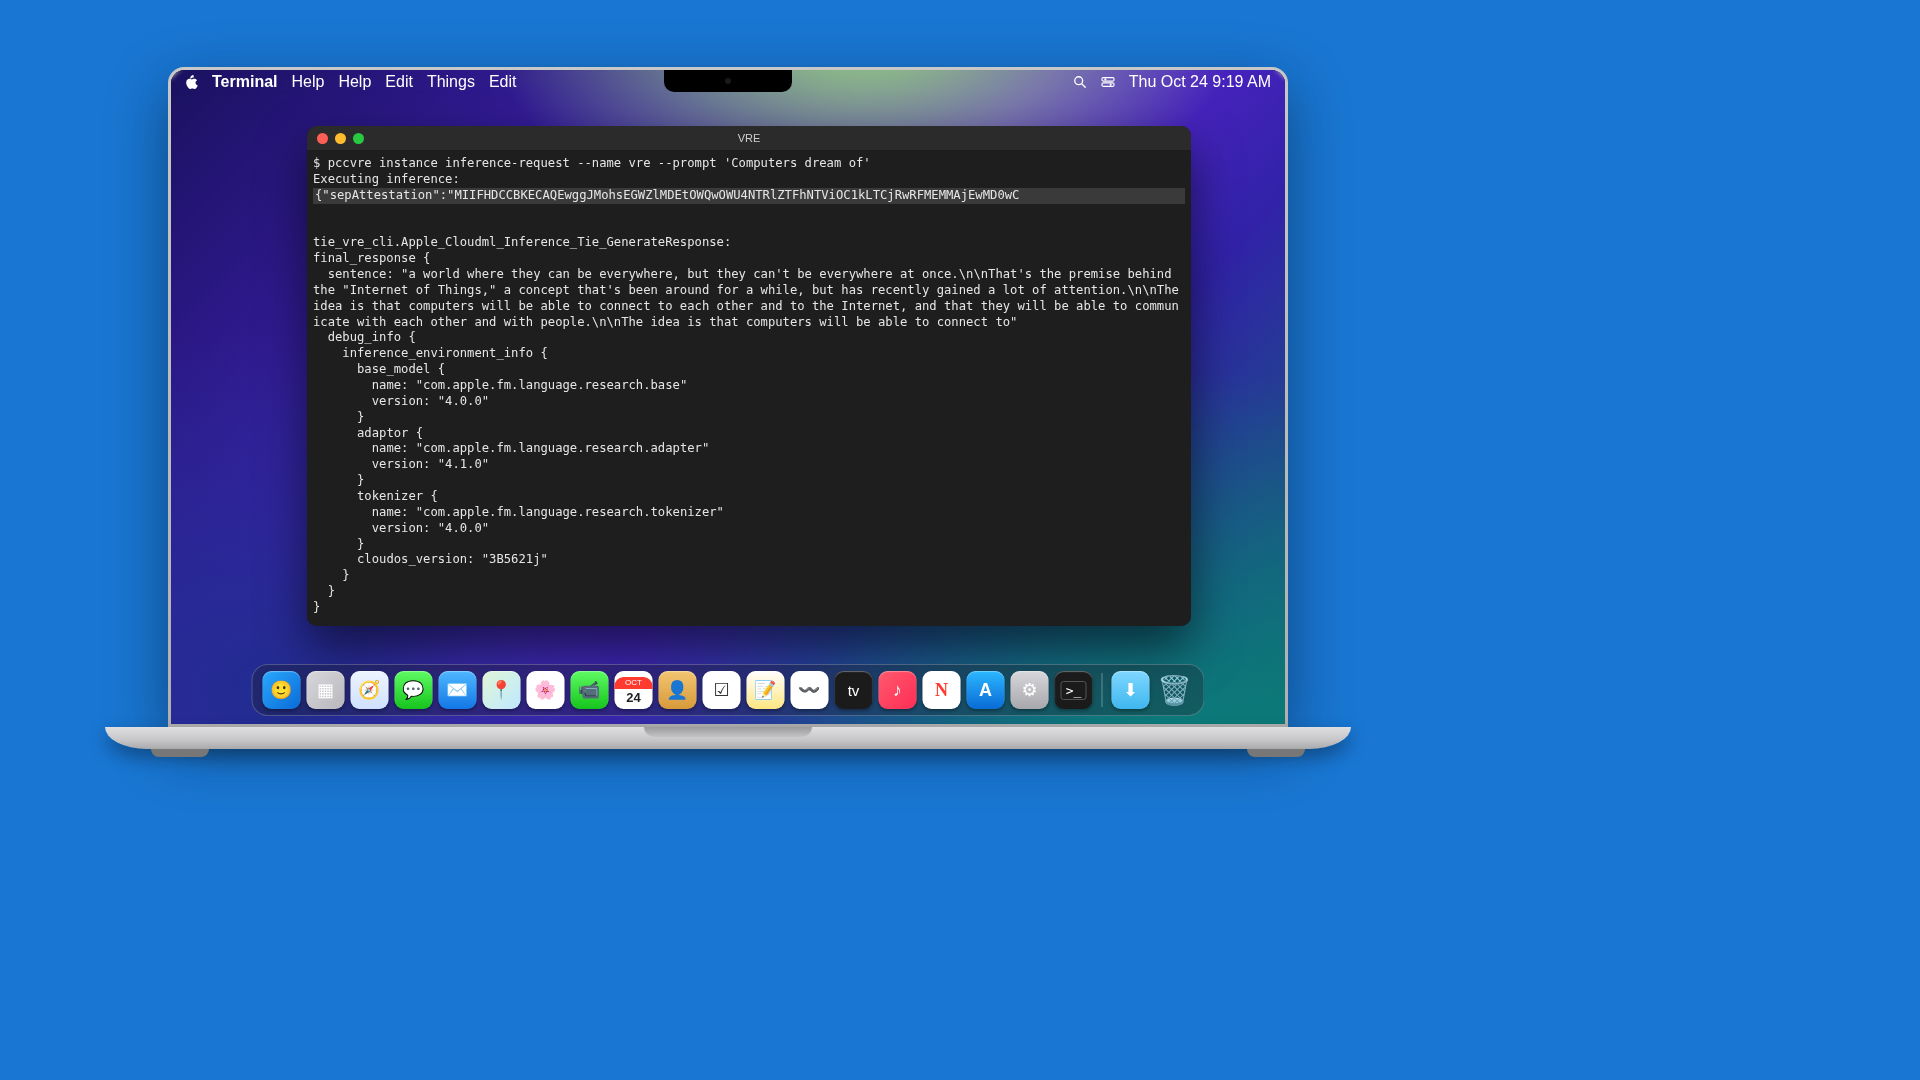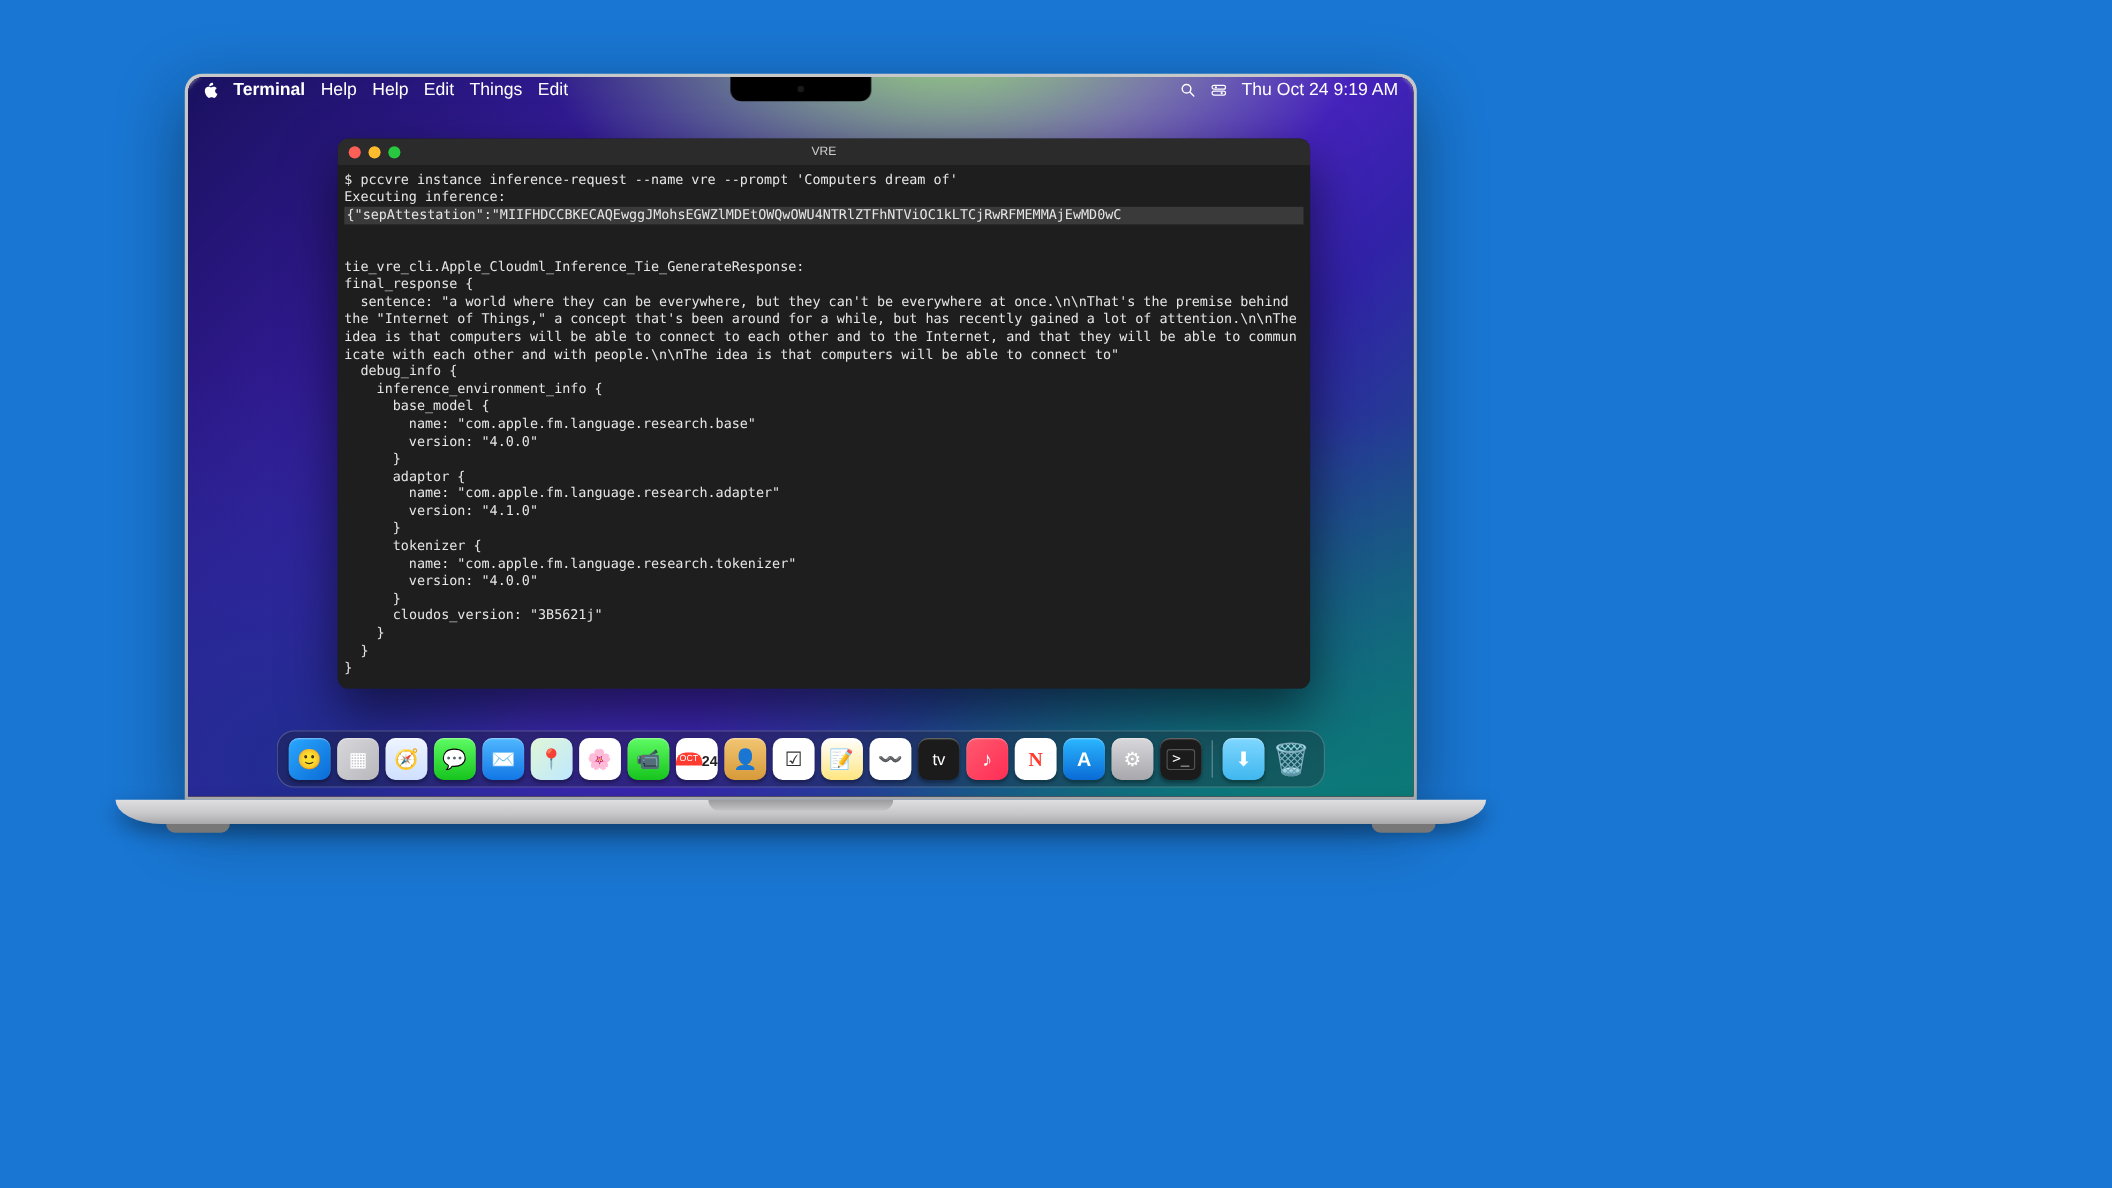--- a/index.html
+++ b/index.html
@@ -152,21 +152,21 @@
       display: flex; align-items: center; justify-content: center;
       font-size: 18px;
       color: #fff;
       box-shadow: inset 0 1px 1px rgba(255,255,255,0.35), 0 2px 3px rgba(0,0,0,0.3);
     }
     .dock .sep {
       width: 1px; height: 34px;
       background: rgba(255,255,255,0.35);
       margin: 0 3px;
     }
-    .dock .cal-tile{background:#fff;color:#222;flex-direction:row;font-size:8px;line-height:1;}
+    .dock .cal-tile{background:#fff;color:#222;flex-direction:column;font-size:8px;line-height:1;}
     .dock .cal-tile .m{background:#ff3b30;color:#fff;width:100%;text-align:center;border-radius:9px 9px 0 0;padding:2px 0;font-size:8px}
     .dock .cal-tile .d{font-size:13px;font-weight:600;padding-top:2px;}
     .dock .term-tile{background:#1b1b1b;color:#fff;font-family:monospace;font-size:13px;}
     .dock .term-tile span{border:1px solid #555;padding:1px 4px;border-radius:3px;}
     .dock .tv-tile{background:#1b1b1b;}
     
     .base {
       position: relative;
       height: 22px;
       width: 1246px;

